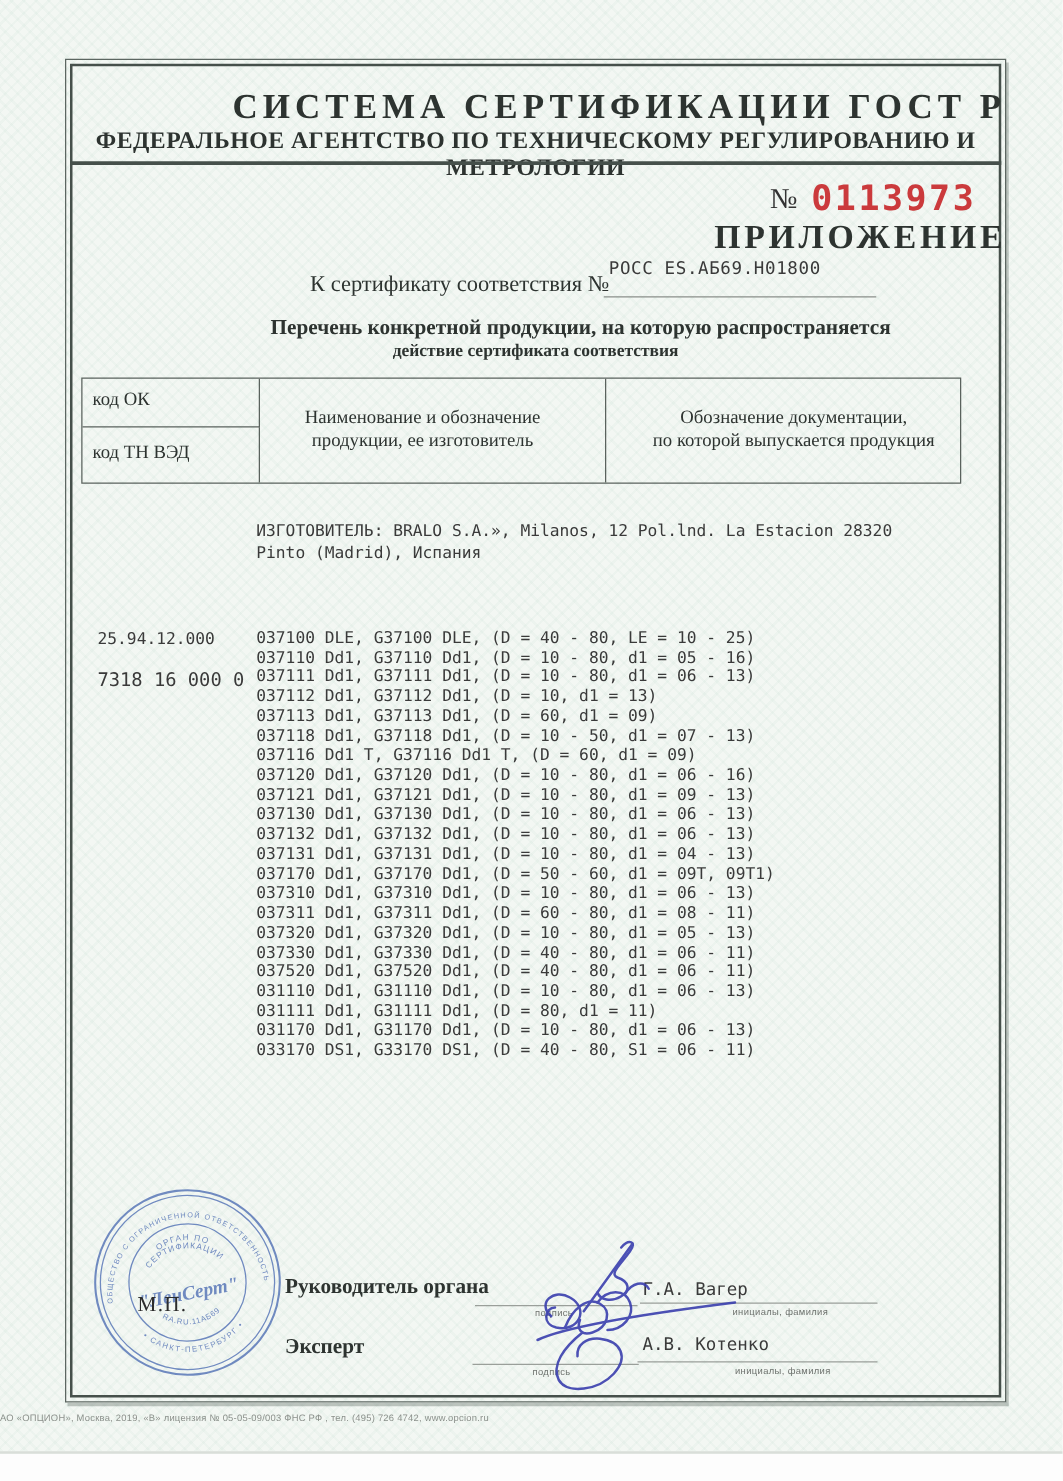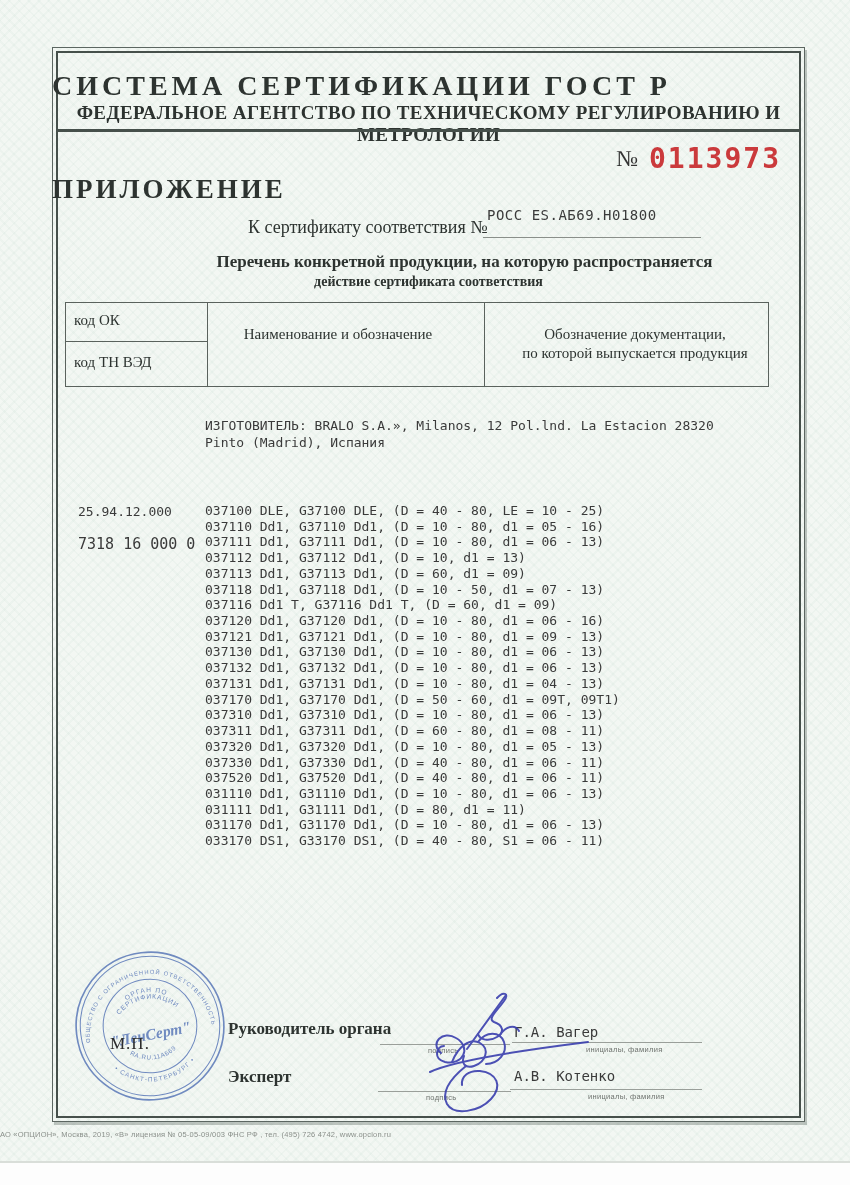--- a/index.html
+++ b/index.html
@@ -12,30 +12,30 @@
     border-bottom:2px solid #d9ded9;}
   .serif{font-family:"Liberation Serif","DejaVu Serif",serif;}
   .mono{font-family:"DejaVu Sans Mono","Liberation Mono",monospace;}
   .sans{font-family:"Liberation Sans","DejaVu Sans",sans-serif;}
   .abs{position:absolute;}
 
   .frame{position:absolute;left:52px;top:47px;width:753px;height:1075px;
     border:1.5px solid #5c6661;box-shadow:2px 3px 0 rgba(120,130,125,.45);}
   .frame-inner{position:absolute;left:3px;top:3px;right:3px;bottom:3px;border:2.5px solid #46504b;}
 
-  .doc-title{left:52px;top:70px;width:753px;text-align:left;font-size:28px;font-weight:bold;
+  .doc-title{left:52px;top:70px;width:753px;text-align:right;font-size:28px;font-weight:bold;
     letter-spacing:4px;color:#2d3330;}
   .agency{left:52px;top:102px;width:753px;text-align:center;font-size:19px;font-weight:bold;
     letter-spacing:.4px;color:#2d3330;}
   .header-rule{left:56px;top:129px;width:745px;height:2.5px;background:#46504b;}
 
   .num-label{left:616px;top:146px;font-size:23px;color:#333;}
   .num-value{left:649px;top:142px;font-size:28px;font-weight:bold;letter-spacing:2px;color:#cb3a3c;}
 
-  .appendix{left:52px;top:174px;width:753px;text-align:left;font-size:27px;font-weight:bold;
+  .appendix{left:52px;top:174px;width:753px;text-align:right;font-size:27px;font-weight:bold;
     letter-spacing:3px;color:#2d3330;}
 
   .cert-label{left:248px;top:217px;font-size:18px;color:#2d3330;}
   .cert-number{left:487px;top:207px;font-size:14px;color:#3a3a3a;letter-spacing:.5px;}
   .cert-underline{left:483px;top:237px;width:218px;height:1px;background:#8a8f8a;}
 
   .subtitle1{left:52px;top:252px;width:753px;text-align:center;font-size:17px;font-weight:bold;color:#2d3330;margin-left:36px;}
   .subtitle2{left:52px;top:274px;width:753px;text-align:center;font-size:14px;font-weight:bold;color:#2d3330;}
 
   .ptable{left:65px;top:302px;width:704px;height:85px;border:1px solid #5a625d;font-size:15px;color:#2d3330;}
@@ -95,20 +95,21 @@
   <div class="abs cert-underline"></div>
 
   <div class="abs serif subtitle1">Перечень конкретной продукции,  на которую распространяется</div>
   <div class="abs serif subtitle2">действие сертификата соответствия</div>
 
   <div class="abs serif ptable">
     <div class="cell cell-ok">код ОК</div>
     <div class="cell cell-tnved">код ТН ВЭД</div>
     <div class="cell cell-mid">
       <div>Наименование и обозначение</div>
+      <div>продукции, ее изготовитель</div>
     </div>
     <div class="cell cell-right">
       <div>Обозначение документации,</div>
       <div>по которой выпускается продукция</div>
     </div>
   </div>
 
   <div class="abs mono manufacturer">
       <div>ИЗГОТОВИТЕЛЬ: BRALO S.A.», Milanos, 12 Pol.lnd. La Estacion 28320</div>
       <div>Pinto (Madrid), Испания</div>

